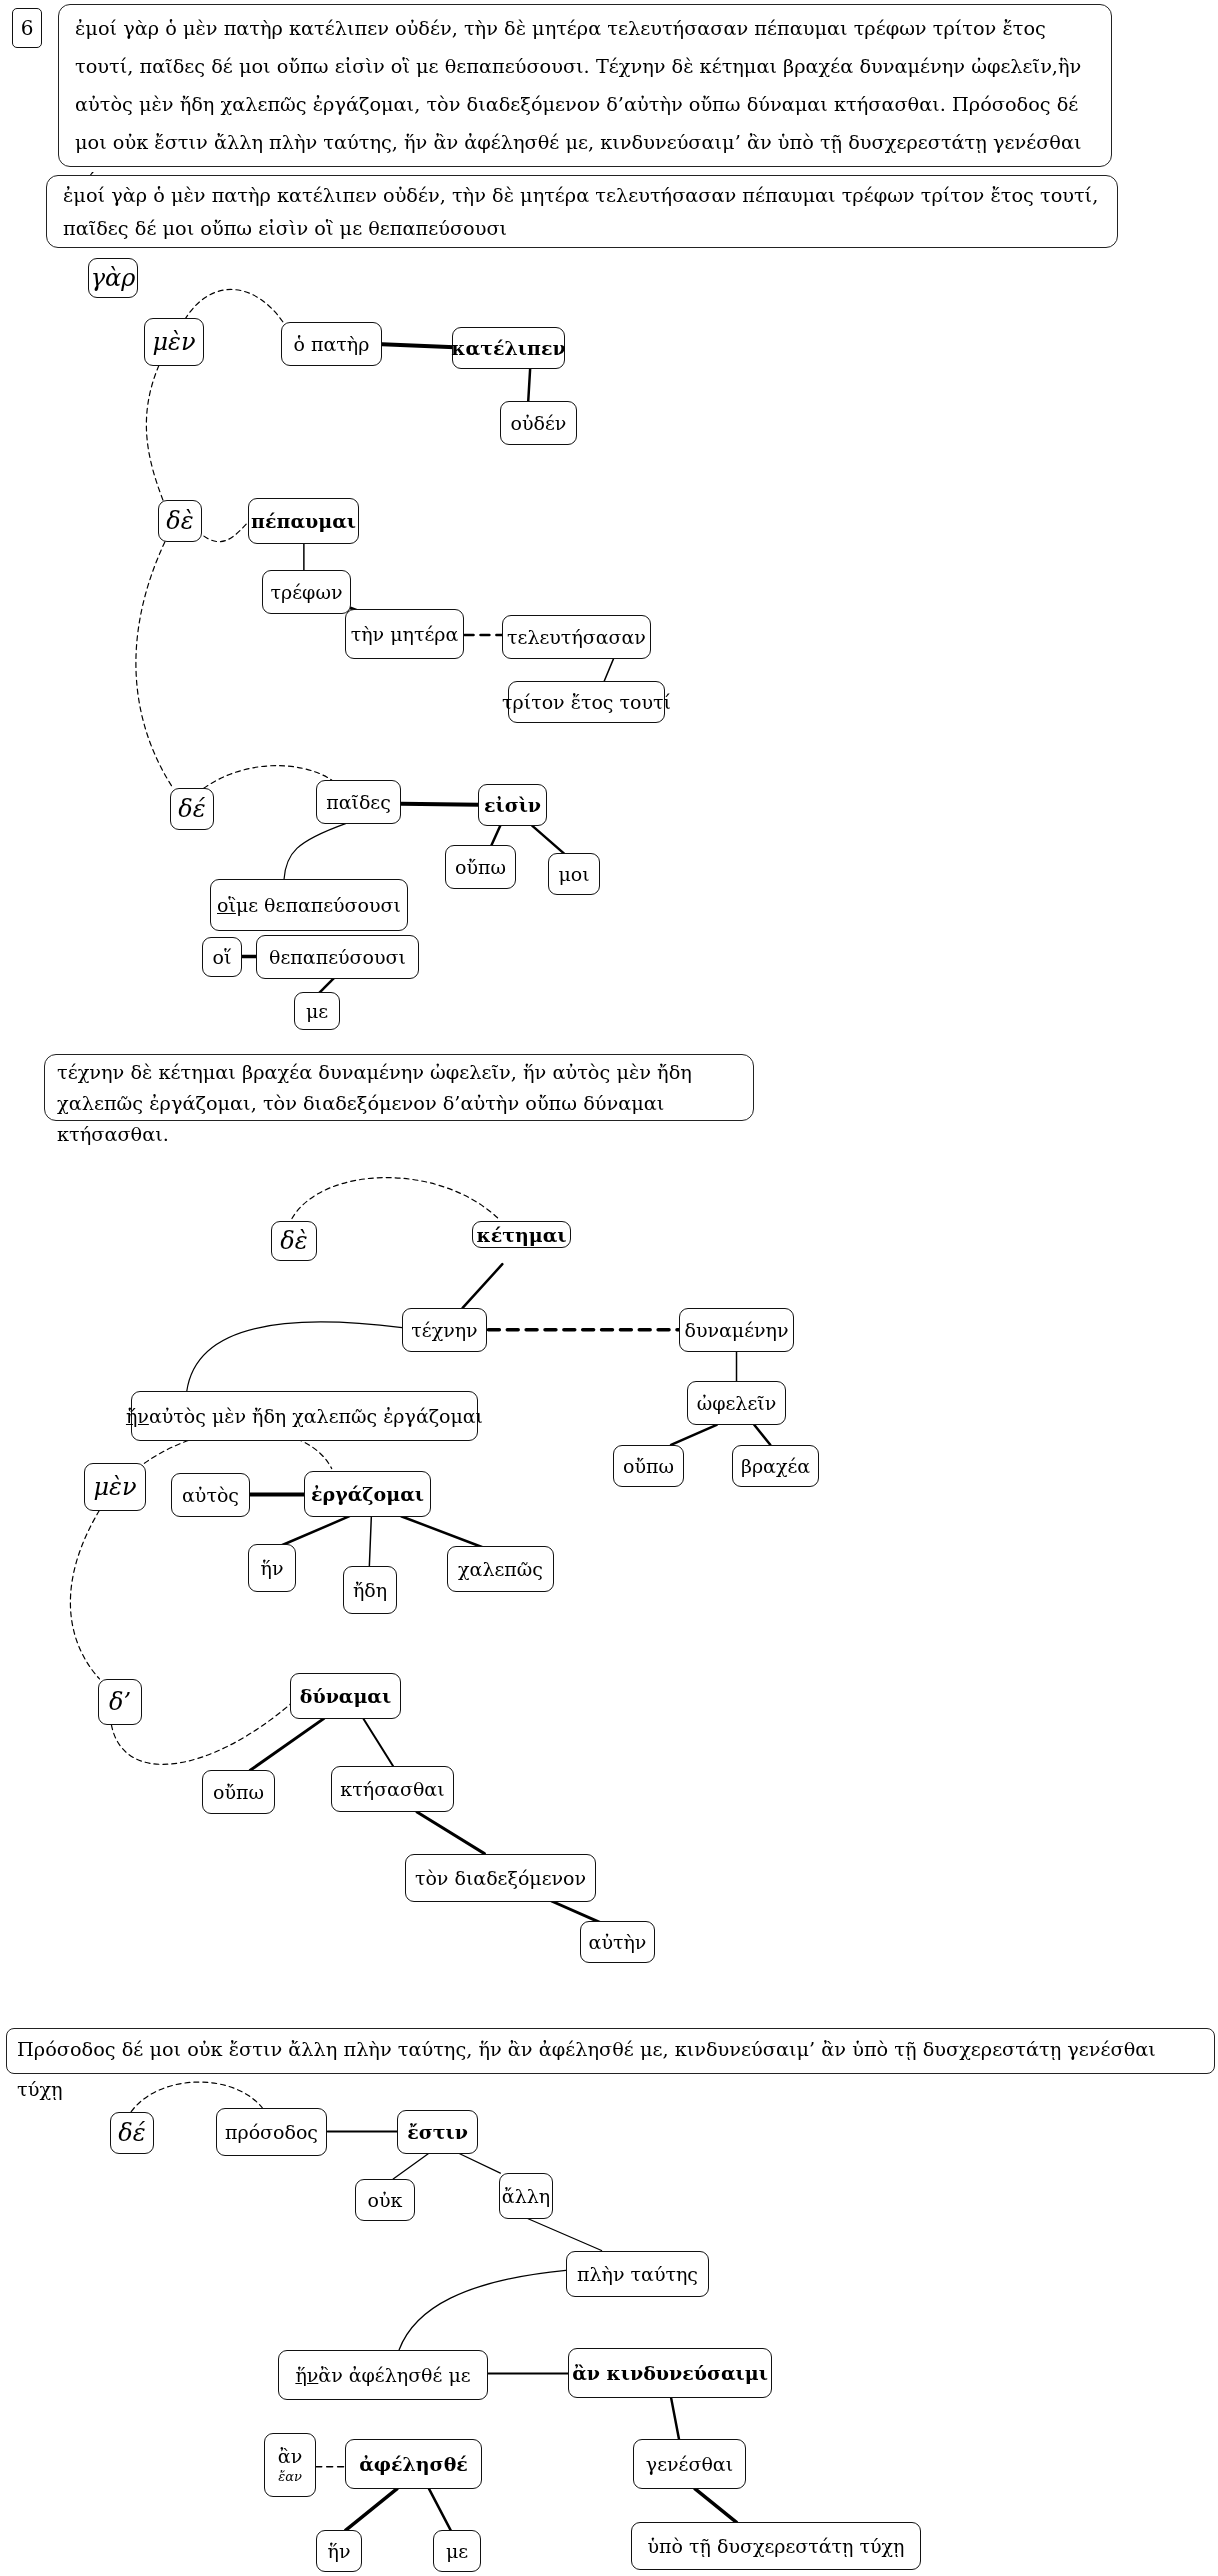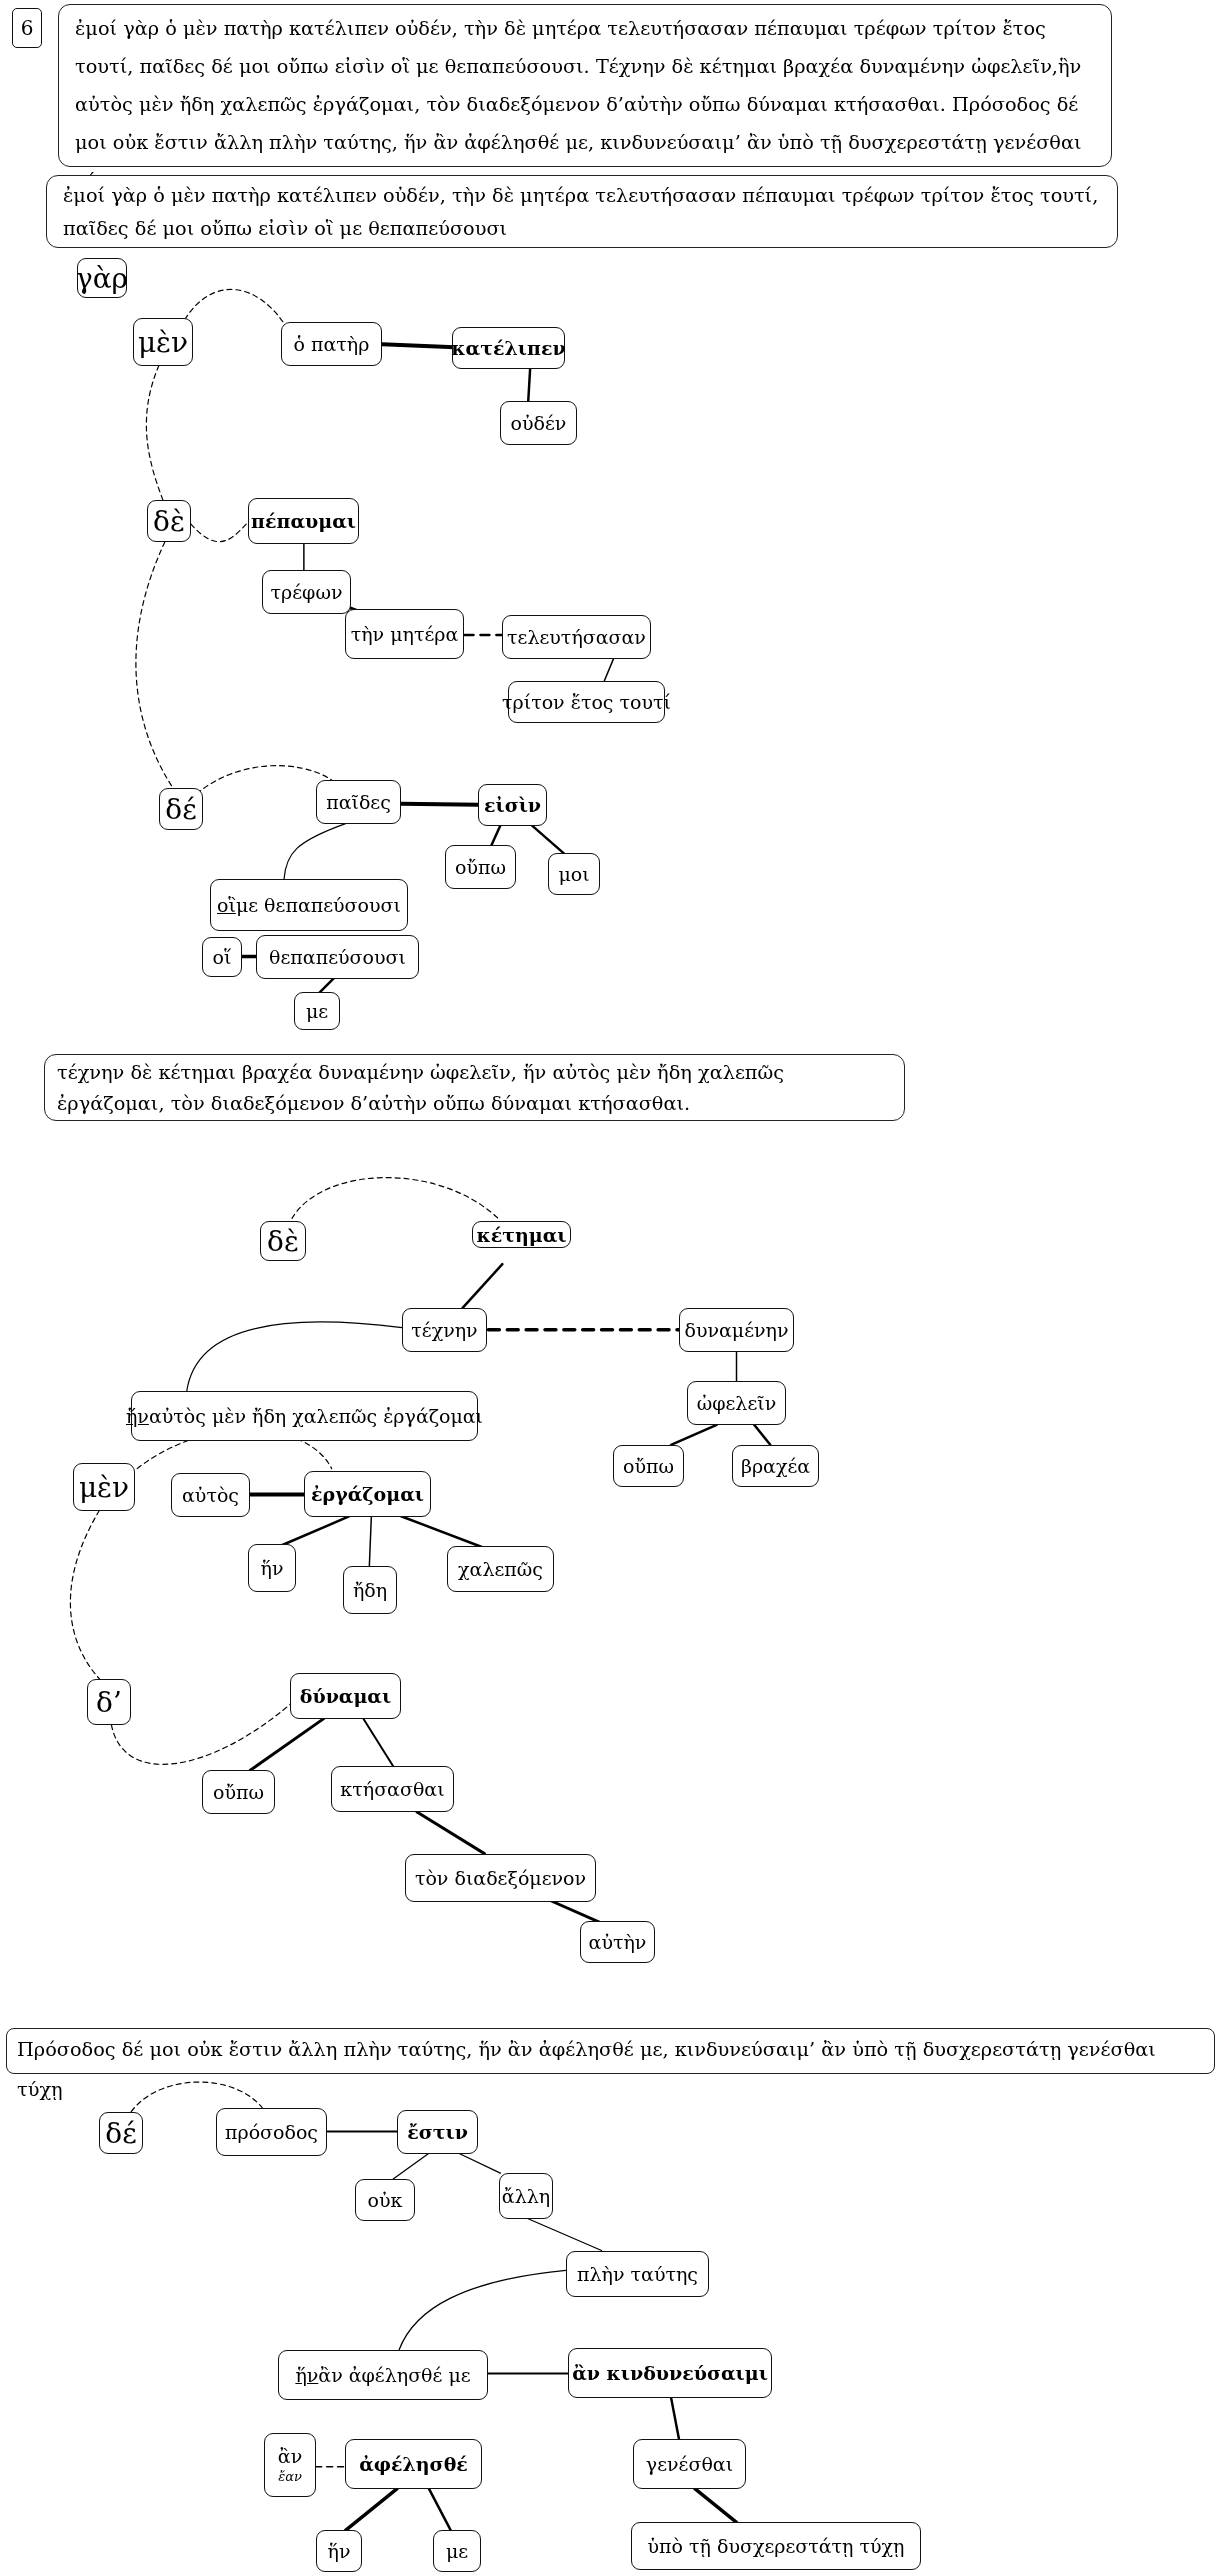--- a/index.html
+++ b/index.html
@@ -6,31 +6,31 @@
   body{position:relative;width:1219px;height:2576px;overflow:hidden;
        font-family:"DejaVu Serif","Liberation Serif",serif;color:#000;}
   .edges{position:absolute;left:0;top:0;width:1219px;height:2576px;z-index:1;}
   .edges path{fill:none;stroke:#000;stroke-linecap:round;}
   .tbox{position:absolute;z-index:2;box-sizing:border-box;background:#fff;
         border:1.6px solid #222;border-radius:12px;font-size:19.3px;}
   .node{position:absolute;z-index:3;box-sizing:border-box;background:#fff;
         border:1.4px solid #111;border-radius:9px;display:flex;align-items:center;
         justify-content:center;font-size:19px;white-space:nowrap;padding:0 4px;}
   .bold{font-weight:bold;}
-  .it{font-size:28px;}
+  .it{font-style:italic;font-size:24px;margin-left:11px;}
   .head-underline{text-decoration:underline;}
   .num{position:absolute;left:12px;top:8px;width:28px;height:38px;z-index:3;
        border:1.5px solid #111;border-radius:5px;display:flex;align-items:center;
        justify-content:center;font-size:20px;background:#fff;}
   .stack{display:flex;flex-direction:column;align-items:center;line-height:1.1;}
   .stack .sub{font-size:13px;font-style:italic;margin-top:3px;}
   
   #tb1{left:58px;top:4px;width:1054px;height:163px;line-height:38px;padding:5px 16px;}
   #tb2{left:46px;top:175px;width:1072px;height:73px;line-height:33px;padding:3px 16px;}
-  #tb3{left:44px;top:1054px;width:861px;height:67px;line-height:31px;padding:2px 12px;}
+  #tb3{left:44px;top:1054px;width:710px;height:67px;line-height:31px;padding:2px 12px;}
   #tb4{left:6px;top:2028px;width:1209px;height:46px;line-height:40px;padding:1px 10px;border-radius:8px;}
 </style>
 </head>
 <body>
 
 <svg class="edges" viewBox="0 0 1228 2596">
 
   <path d="M 385 347 L 458 350" stroke-width="4"></path>
   <path d="M 534 372 L 532 406" stroke-width="2.5"></path>
   <path d="M 306 548 L 306 576" stroke-width="1.5"></path>

